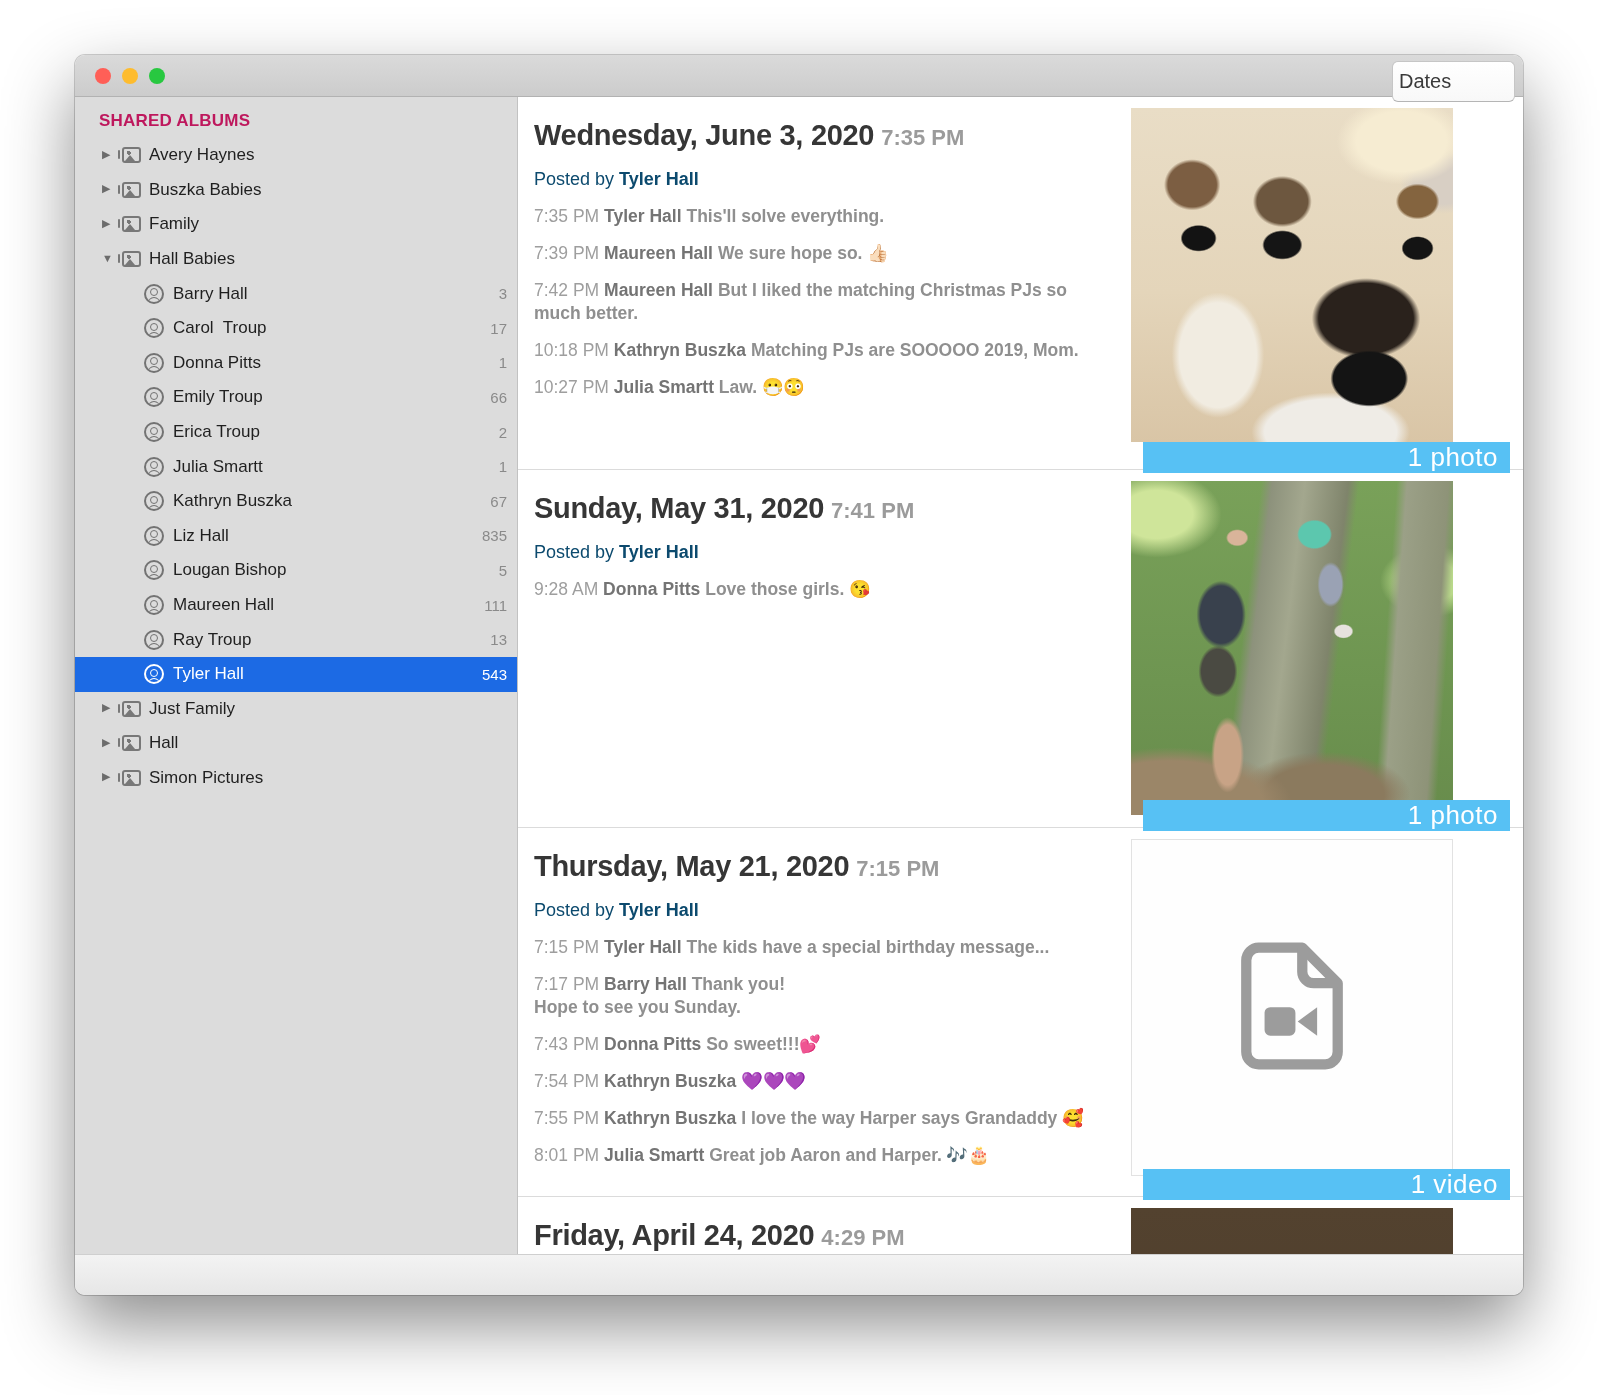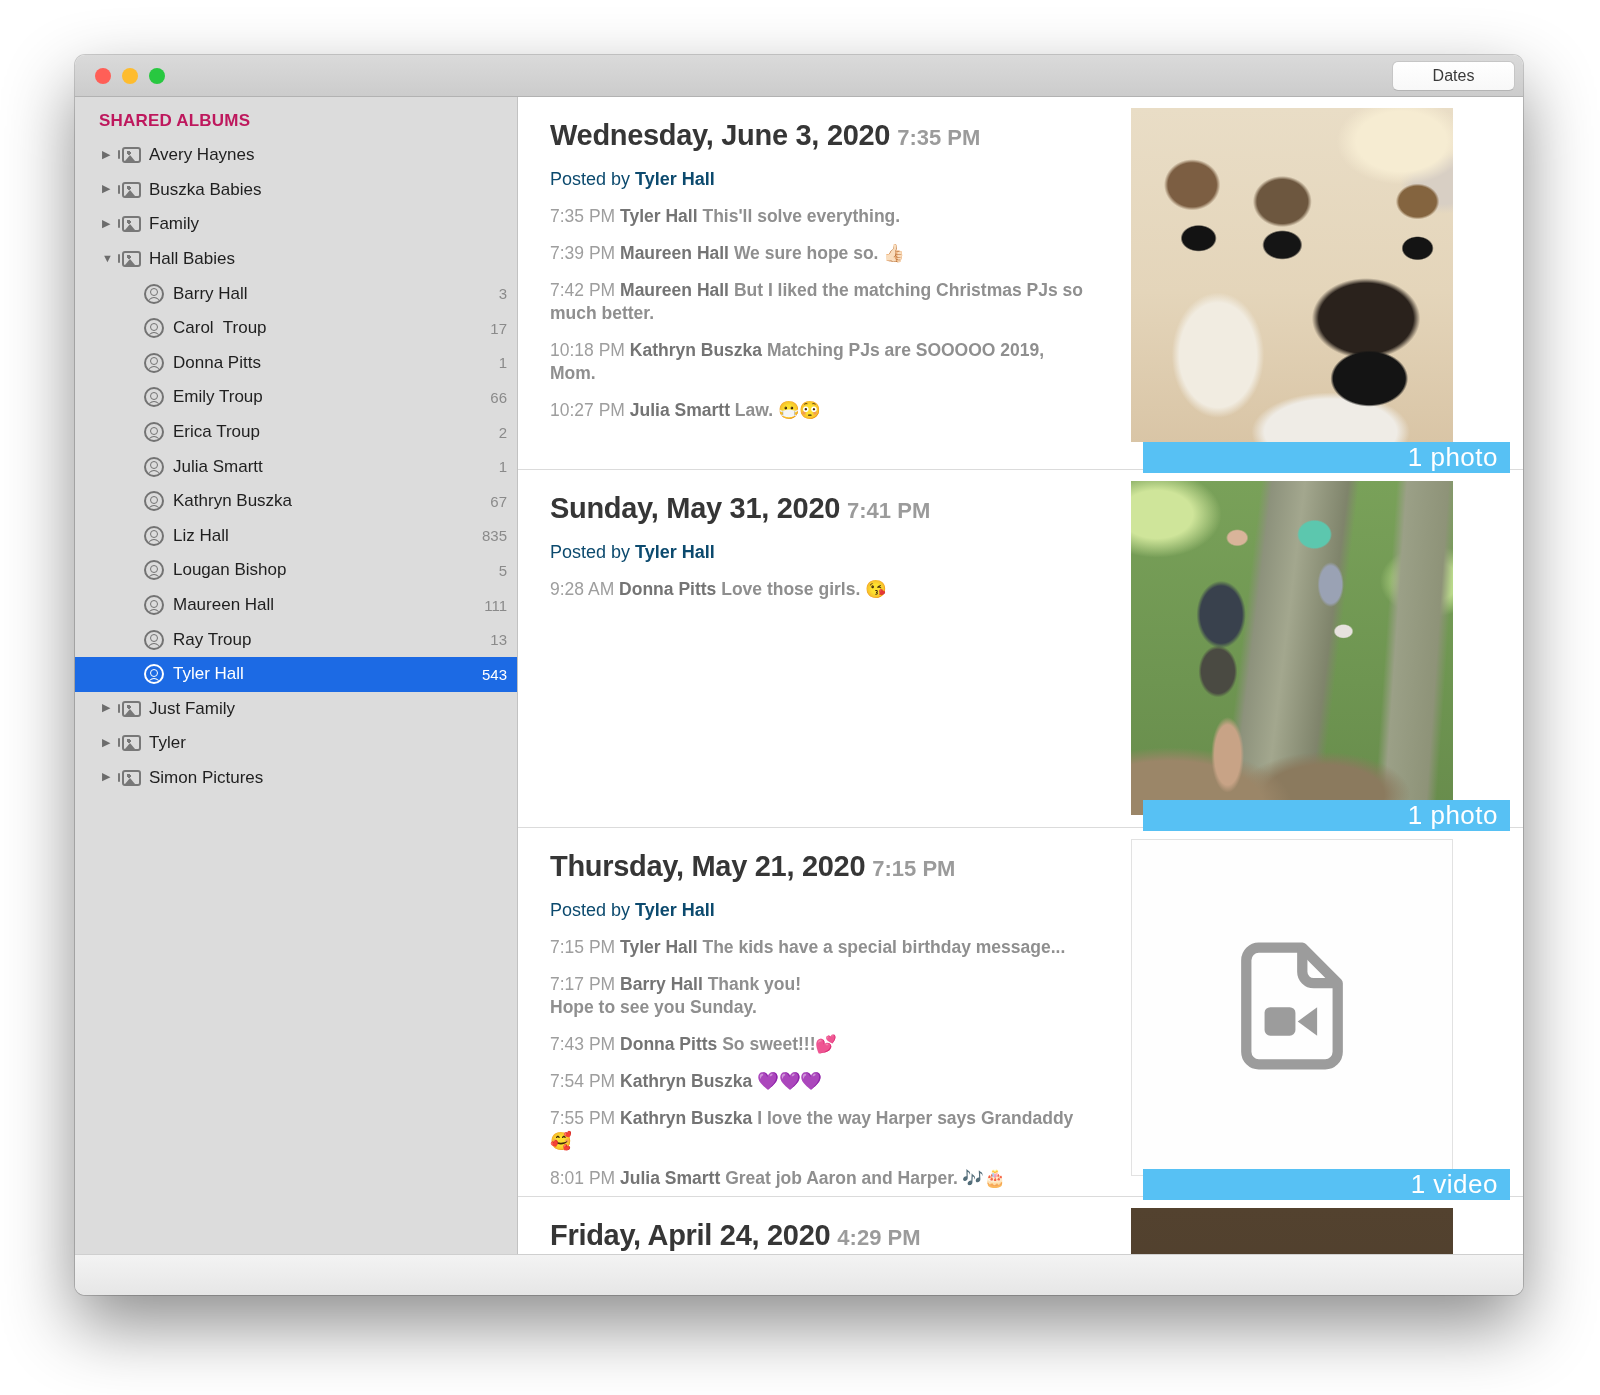--- a/index.html
+++ b/index.html
@@ -24,24 +24,24 @@
     flex:none;height:42px;position:relative;
     background:linear-gradient(180deg,#dadada,#cccccc);
     border-bottom:1px solid #b2b2b2;
   }
   .traffic{position:absolute;left:20px;top:0;bottom:0;display:flex;align-items:center;gap:11px;}
   .tl{width:16px;height:16px;border-radius:50%;display:inline-block;border:none;padding:0;cursor:default;}
   .tl.red{background:#ff5f57;}
   .tl.yellow{background:#febc2e;}
   .tl.green{background:#28c840;}
   .dates-btn{
-    position:absolute;right:8px;top:6px;width:123px;height:30px;border-radius:6px;
+    position:absolute;right:8px;top:6px;width:123px;height:41px;border-radius:6px;
     background:linear-gradient(#ffffff,#f8f8f8);
     border:1px solid #c6c6c6;border-bottom-color:#b5b5b5;
-    font-family:"Liberation Sans",sans-serif;font-size:16px;color:#3a3a3a;text-align:center;
+    font-family:"Liberation Sans",sans-serif;font-size:20px;color:#3a3a3a;text-align:left;
   }
 
   
   .content{flex:1;display:flex;min-height:0;}
 
   
   .sidebar{
     flex:none;width:443px;background:#dcdcdc;border-right:1px solid #c2c2c2;
     padding-top:13px;overflow:hidden;
   }
@@ -88,21 +88,21 @@
   .lbl{white-space:pre;overflow:hidden;text-overflow:ellipsis;text-align:center;}
   .cnt{margin-left:auto;padding-right:10px;color:#8a8a8a;font-size:15px;}
   .row.sel{background:#1c6ae4;color:#fff;}
   .row.sel .lbl{color:#fff;}
   .row.sel .cnt{color:#fff;}
   .row.sel .icon-person{border-color:#fff;}
   .row.sel .icon-person::before,.row.sel .icon-person::after{border-color:#fff;}
 
   
   .main{flex:1;background:#fff;overflow:hidden;min-width:0;}
-  .post{display:flex;padding-left:32px;border-top:1px solid #dbdbdb;}
+  .post{display:flex;padding-left:16px;border-top:1px solid #dbdbdb;}
   .post:first-child{border-top:none;}
   .post1{height:372px;}
   .post2{height:358px;}
   .post3{height:369px;}
   .post4{height:200px;}
   .ptext{flex:1;min-width:0;padding-right:40px;}
   .pdate{
     margin:20px 0 0;font-size:29px;font-weight:700;color:#363636;letter-spacing:-.3px;
     line-height:36px;white-space:nowrap;
   }
@@ -282,21 +282,21 @@
 
       <div class="row">
         <span class="disc">▶</span>
         <span class="icon-album"></span>
         <span class="lbl">Just Family</span>
         <span class="cnt"></span>
       </div>
       <div class="row">
         <span class="disc">▶</span>
         <span class="icon-album"></span>
-        <span class="lbl">Tyler</span>
+        <span class="lbl">Hall</span>
         <span class="cnt"></span>
       </div>
       <div class="row">
         <span class="disc">▶</span>
         <span class="icon-album"></span>
         <span class="lbl">Simon Pictures</span>
         <span class="cnt"></span>
       </div>
     </aside>
 

